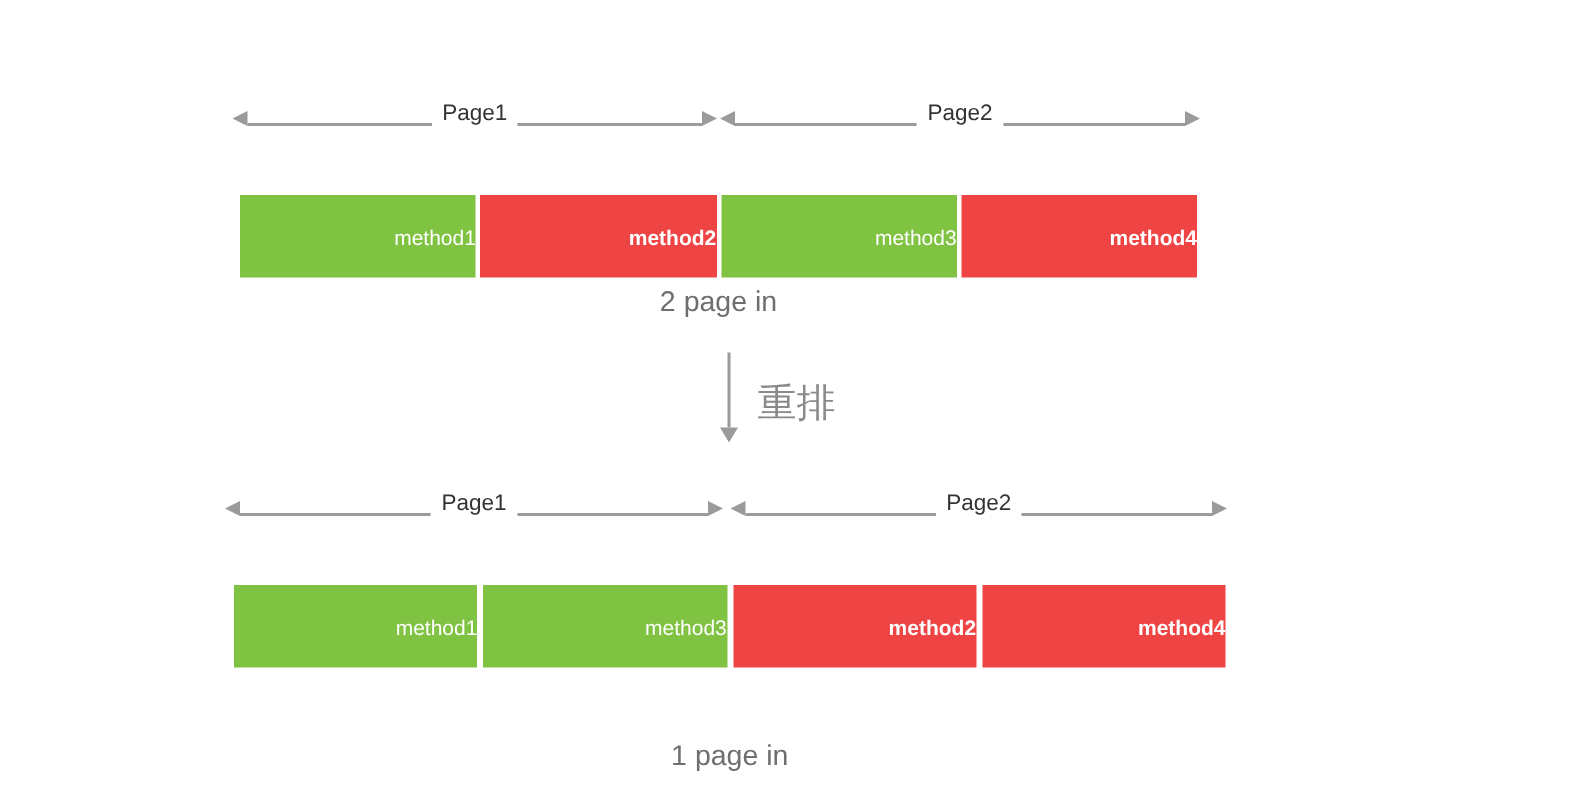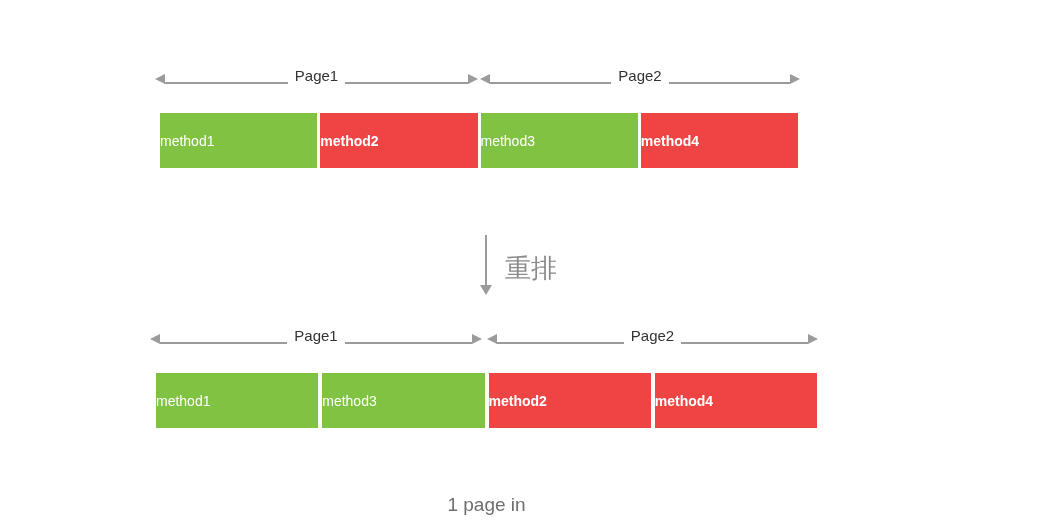--- a/index.html
+++ b/index.html
@@ -52,23 +52,24 @@
   .block-row {
     position: absolute;
     height: 55px;
     display: flex;
   }
   .block {
     flex: 1;
     height: 55px;
     display: flex;
     align-items: center;
-    justify-content: flex-start;
+    justify-content: flex-end;
     color: #ffffff;
     font-size: 14px;
+    margin-top: 17px;
   }
   .green { background: #80c342; }
   .gray  { background: #ef4444; font-weight: bold; }
   
   .caption {
     position: absolute;
     text-align: center;
     font-size: 19px;
     color: #6f6f6f;
     white-space: nowrap;
@@ -128,20 +129,21 @@
       <span>method2</span>
     </div>
     <div class="block green">
       <span>method3</span>
     </div>
     <div class="block gray">
       <span>method4</span>
     </div>
   </div>
 
+  <div class="caption" style="left:160px; top:191px; width:638px;">2 page in</div>
 
   <div class="v-arrow" style="left:480px; top:235px;">
     <span class="v-line"></span>
     <span class="ah-down"></span>
   </div>
   <div class="transform-label" style="left:505px; top:251px;">重排</div>
 
   <div class="dim-arrow" style="left:150px; top:326px; width:332px;">
     <span class="ah ah-left"></span>
     <span class="dline"></span>

